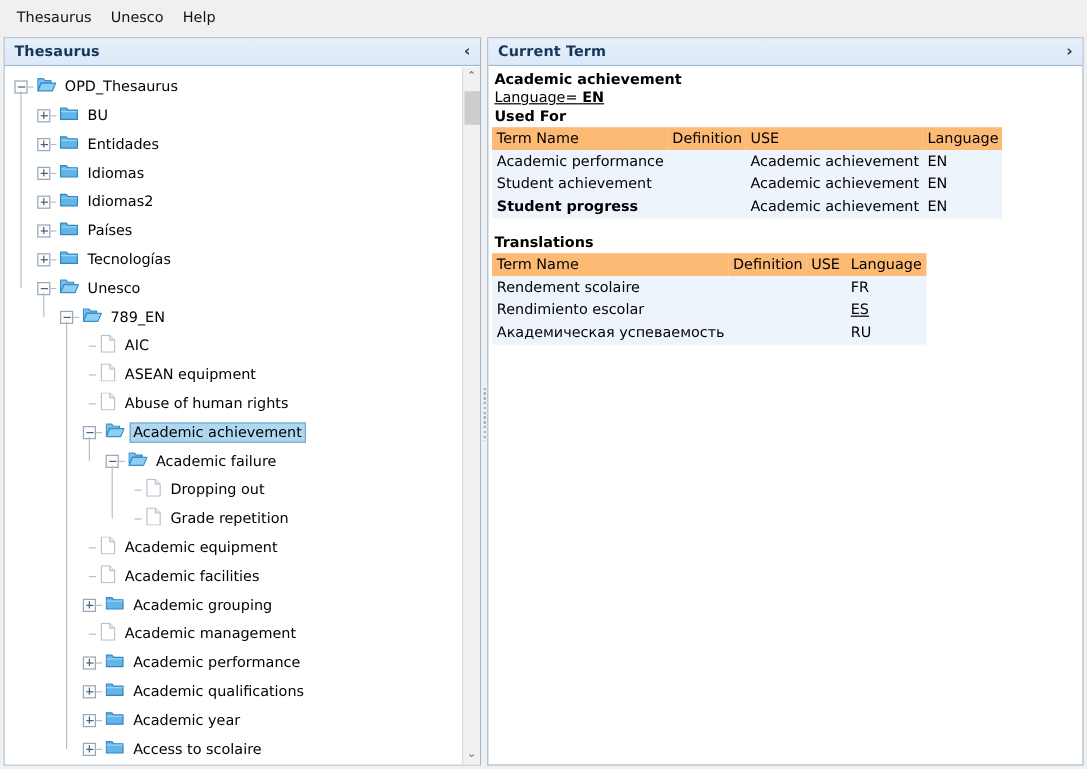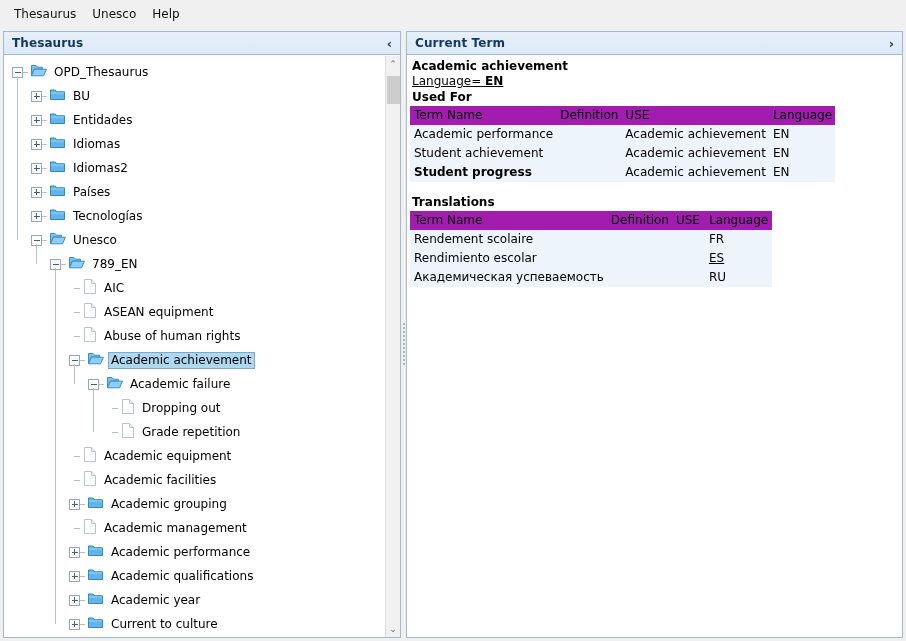--- a/index.html
+++ b/index.html
@@ -185,21 +185,21 @@
     font-size: 12px; font-weight: bold; color: #000;
     line-height: 15px; padding-left: 2px; margin-top: 1px;
   }
   table.grid {
     border-collapse: collapse;
     background: #eef4fb;
     margin-top: 1px;
     table-layout: fixed;
   }
   table.grid th {
-    background: #a21caf;
+    background: #fdba74;
     font-weight: normal;
     font-size: 12px;
     text-align: left;
     padding: 2px 3px 3px 4px;
     color: #000;
     white-space: nowrap;
   }
   table.grid td {
     background: #eef4fb;
     font-size: 12px;
@@ -451,21 +451,21 @@
             <span class="node-label">Academic year</span>
           </div>
           <div class="node">
             <div class="node-indent" style="width: 65px;"></div>
             <div class="exp plus"></div>
             <div class="dash"></div>
             <span class="ico"><svg width="16" height="13" viewBox="0 0 16 13">
                 <path d="M0.5 11.5 L0.5 2.0 L5.2 2.0 L6.8 3.8 L14.5 3.8 L14.5 11.5 Z" fill="#63b5e8" stroke="#2f86c4" stroke-width="1" stroke-linejoin="round"></path>
                 <path d="M0.8 5.0 L14.2 5.0" stroke="#9bd4f3" stroke-width="1"></path>
               </svg></span>
-            <span class="node-label">Current to culture</span>
+            <span class="node-label">Access to scolaire</span>
           </div>
           <div class="vline" style="left: 13px; top: 20px; height: 164px;"></div>
           <div class="vline" style="left: 32px; top: 188px; height: 20px;"></div>
           <div class="vline" style="left: 51px; top: 212px; height: 356px;"></div>
           <div class="vline" style="left: 70px; top: 308px; height: 20px;"></div>
           <div class="vline" style="left: 89px; top: 332px; height: 44px;"></div>
         </div>
     </div>
 
     <div class="vscroll">

